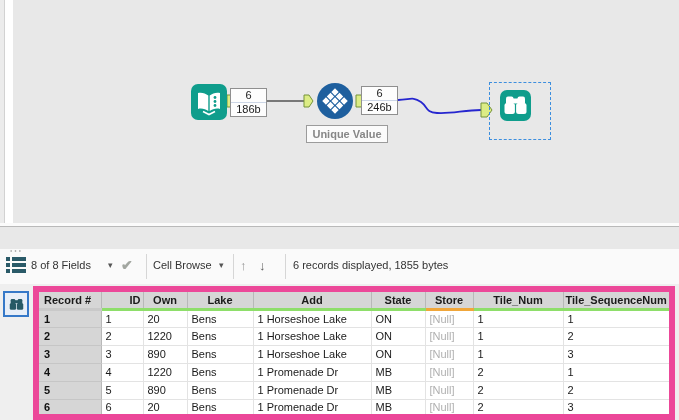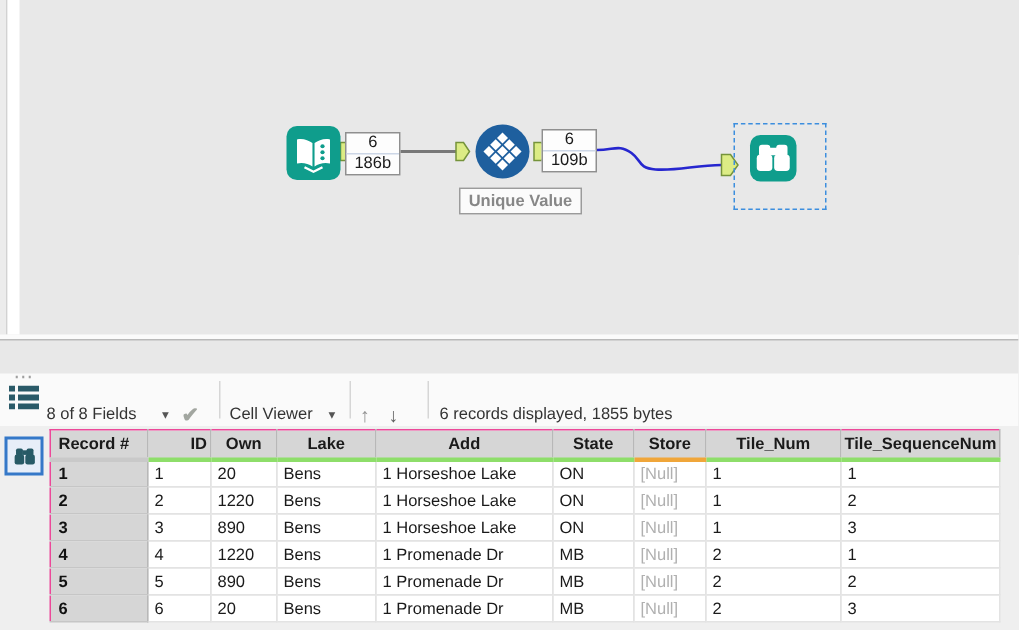--- a/index.html
+++ b/index.html
@@ -30,35 +30,35 @@
 
   .tool-label { position:absolute; left:306px; top:125px; width:82px; height:18px; background:#fbfbfb; border:1px solid #9b9b9b; color:#878787; font-size:11px; font-weight:bold; text-align:center; line-height:16px; }
 
   
   #results-header { position:absolute; left:0; top:227px; width:679px; height:22px; background:#e2e2e2; }
   #results-header .title { position:absolute; left:12px; top:0; line-height:22px; font-size:11px; color:#333; }
 
   #results-toolbar { position:absolute; left:0; top:249px; width:679px; height:35px; background:#fafafa; }
   #results-body { position:absolute; left:0; top:284px; width:679px; height:136px; background:#efefef; }
 
-  .tb-item { position:absolute; top:11px; height:35px; line-height:33px; font-size:11px; color:#333; }
+  .tb-item { position:absolute; top:0; height:35px; line-height:33px; font-size:11px; color:#333; }
   .tb-caret { color:#555; font-size:9px; }
   .tb-check { color:#a2a6a0; font-size:14px; font-weight:bold; }
   .tb-sep { position:absolute; top:5px; width:1px; height:25px; background:#d6d6d6; }
   .tb-arrow { font-size:13px; font-weight:bold; }
   .up-arrow { color:#939393; }
   .down-arrow { color:#5f5f5f; }
 
   .overflow-dots { position:absolute; left:9px; top:243px; color:#9f9f9f; font-size:13px; letter-spacing:1px; }
   .list-icon { position:absolute; left:6px; top:257px; width:20px; height:16px; }
   .binoc-box { position:absolute; left:3px; top:291px; width:26px; height:26px; border:2px solid #3578c8; background:#e7eef8; display:flex; align-items:center; justify-content:center; }
 
   
   #grid-wrap { position:absolute; left:33px; top:286px; }
-  table { border-collapse:collapse; table-layout:fixed; border:1px solid #ec4899; }
+  table { border-collapse:collapse; table-layout:fixed; border:6px solid #ec4899; }
   th { background:#d6d6d6; font-size:11px; font-weight:bold; color:#1a1a1a; height:20px; text-align:center; border-right:1px solid #b8b8b8; padding:0 2px; overflow:hidden; white-space:nowrap; }
   th.rowhead { text-align:left; padding-left:5px; }
   td { background:#ffffff; font-size:11px; color:#1a1a1a; height:18px; padding:0 0 0 4px; border-right:1px solid #e3e3e3; border-bottom:1px solid #e3e3e3; overflow:hidden; white-space:nowrap; }
   td.rowhead { background:#d6d6d6; font-weight:bold; color:#111; border-right:1px solid #b8b8b8; border-bottom:1px solid #c6c6c6; padding-left:5px; }
   td.nullval { color:#b0b0b0; }
 </style>
 </head>
 <body>
 
 <div id="app">
@@ -115,36 +115,36 @@
         <rect x="16.1" y="13" width="10.4" height="11" rx="2.5" fill="#ffffff"></rect>
       </svg>
     </div>
 
     <div class="annotation ann-1">
       <div class="line1">6</div>
       <div class="line2">186b</div>
     </div>
     <div class="annotation ann-2">
       <div class="line1">6</div>
-      <div class="line2">109b</div>
+      <div class="line2">246b</div>
     </div>
 
     <div class="tool-label">Unique Value</div>
 
     <div class="canvas-bottom-white"></div>
     <div class="splitter"></div>
   </div>
 
 
   <div id="results-toolbar">
     <div class="tb-item" style="left:31px;">8 of 8 Fields</div>
     <div class="tb-item tb-caret" style="left:108px;">▾</div>
     <div class="tb-item tb-check" style="left:121px;">✔</div>
     <div class="tb-sep" style="left:146px;"></div>
-    <div class="tb-item" style="left:153px;">Cell Viewer</div>
+    <div class="tb-item" style="left:153px;">Cell Browse</div>
     <div class="tb-item tb-caret" style="left:219px;">▾</div>
     <div class="tb-sep" style="left:233px;"></div>
     <div class="tb-item tb-arrow up-arrow" style="left:240px;">↑</div>
     <div class="tb-item tb-arrow down-arrow" style="left:259px;">↓</div>
     <div class="tb-sep" style="left:285px;"></div>
     <div class="tb-item" style="left:293px;">6 records displayed, 1855 bytes</div>
   </div>
 
   <div id="results-body"></div>
 

